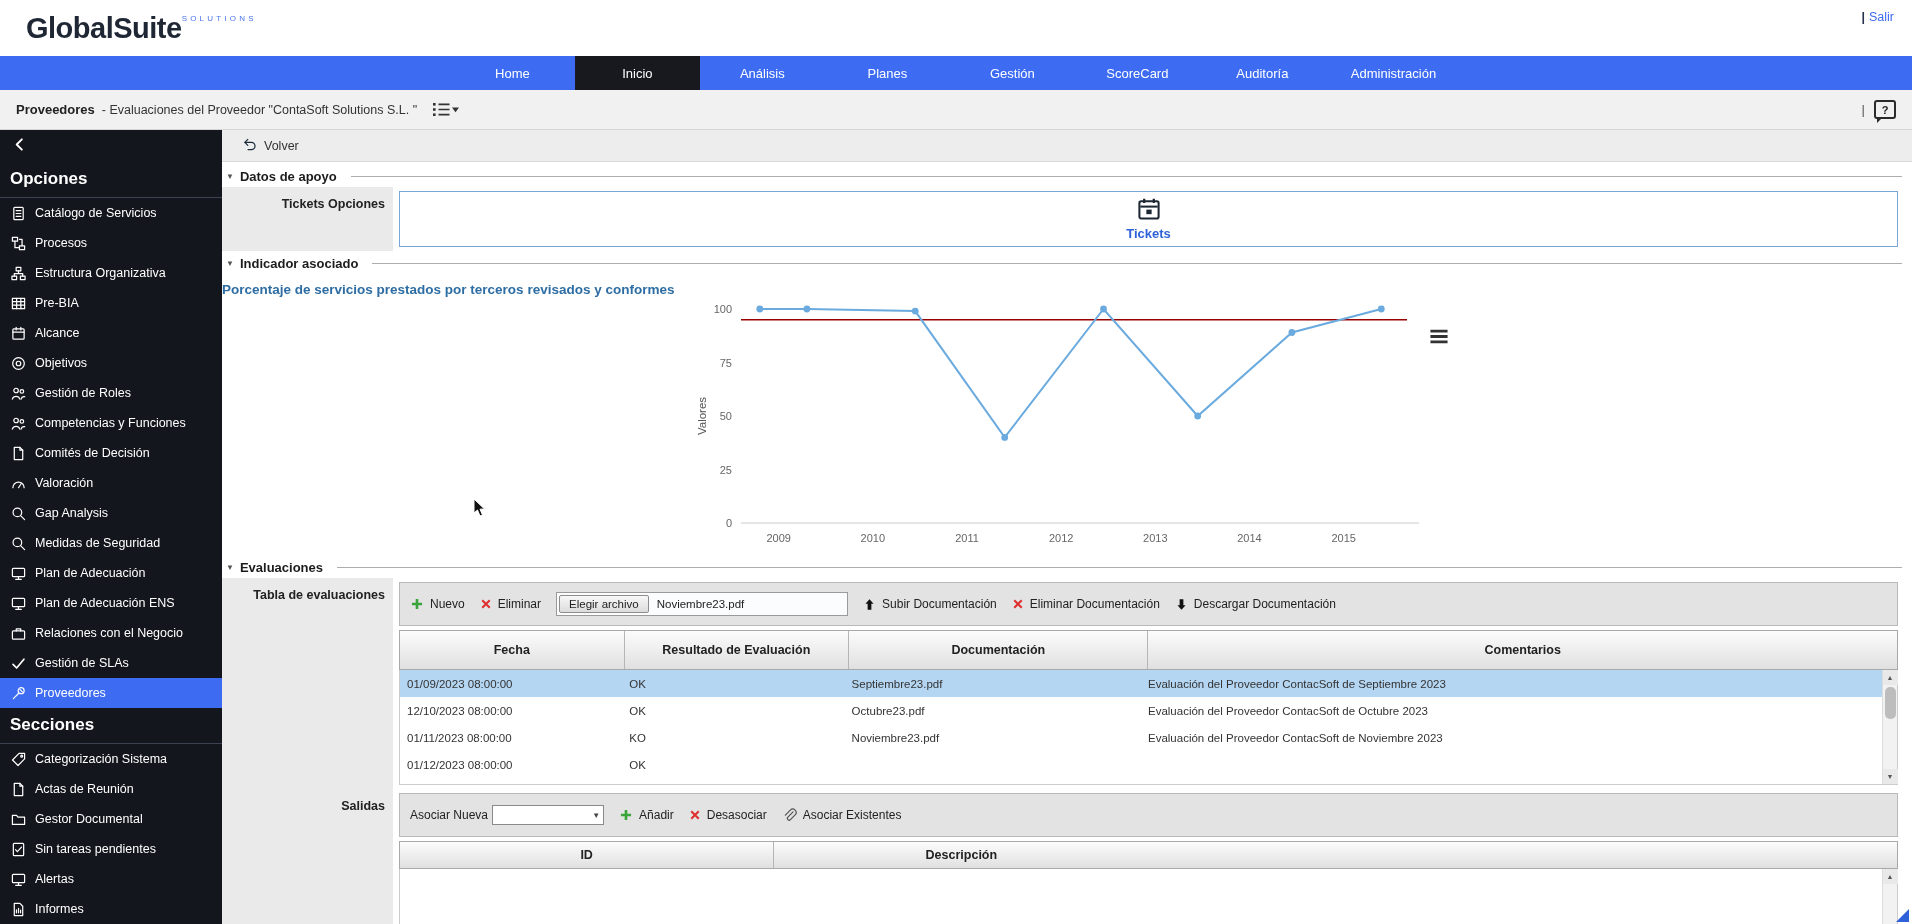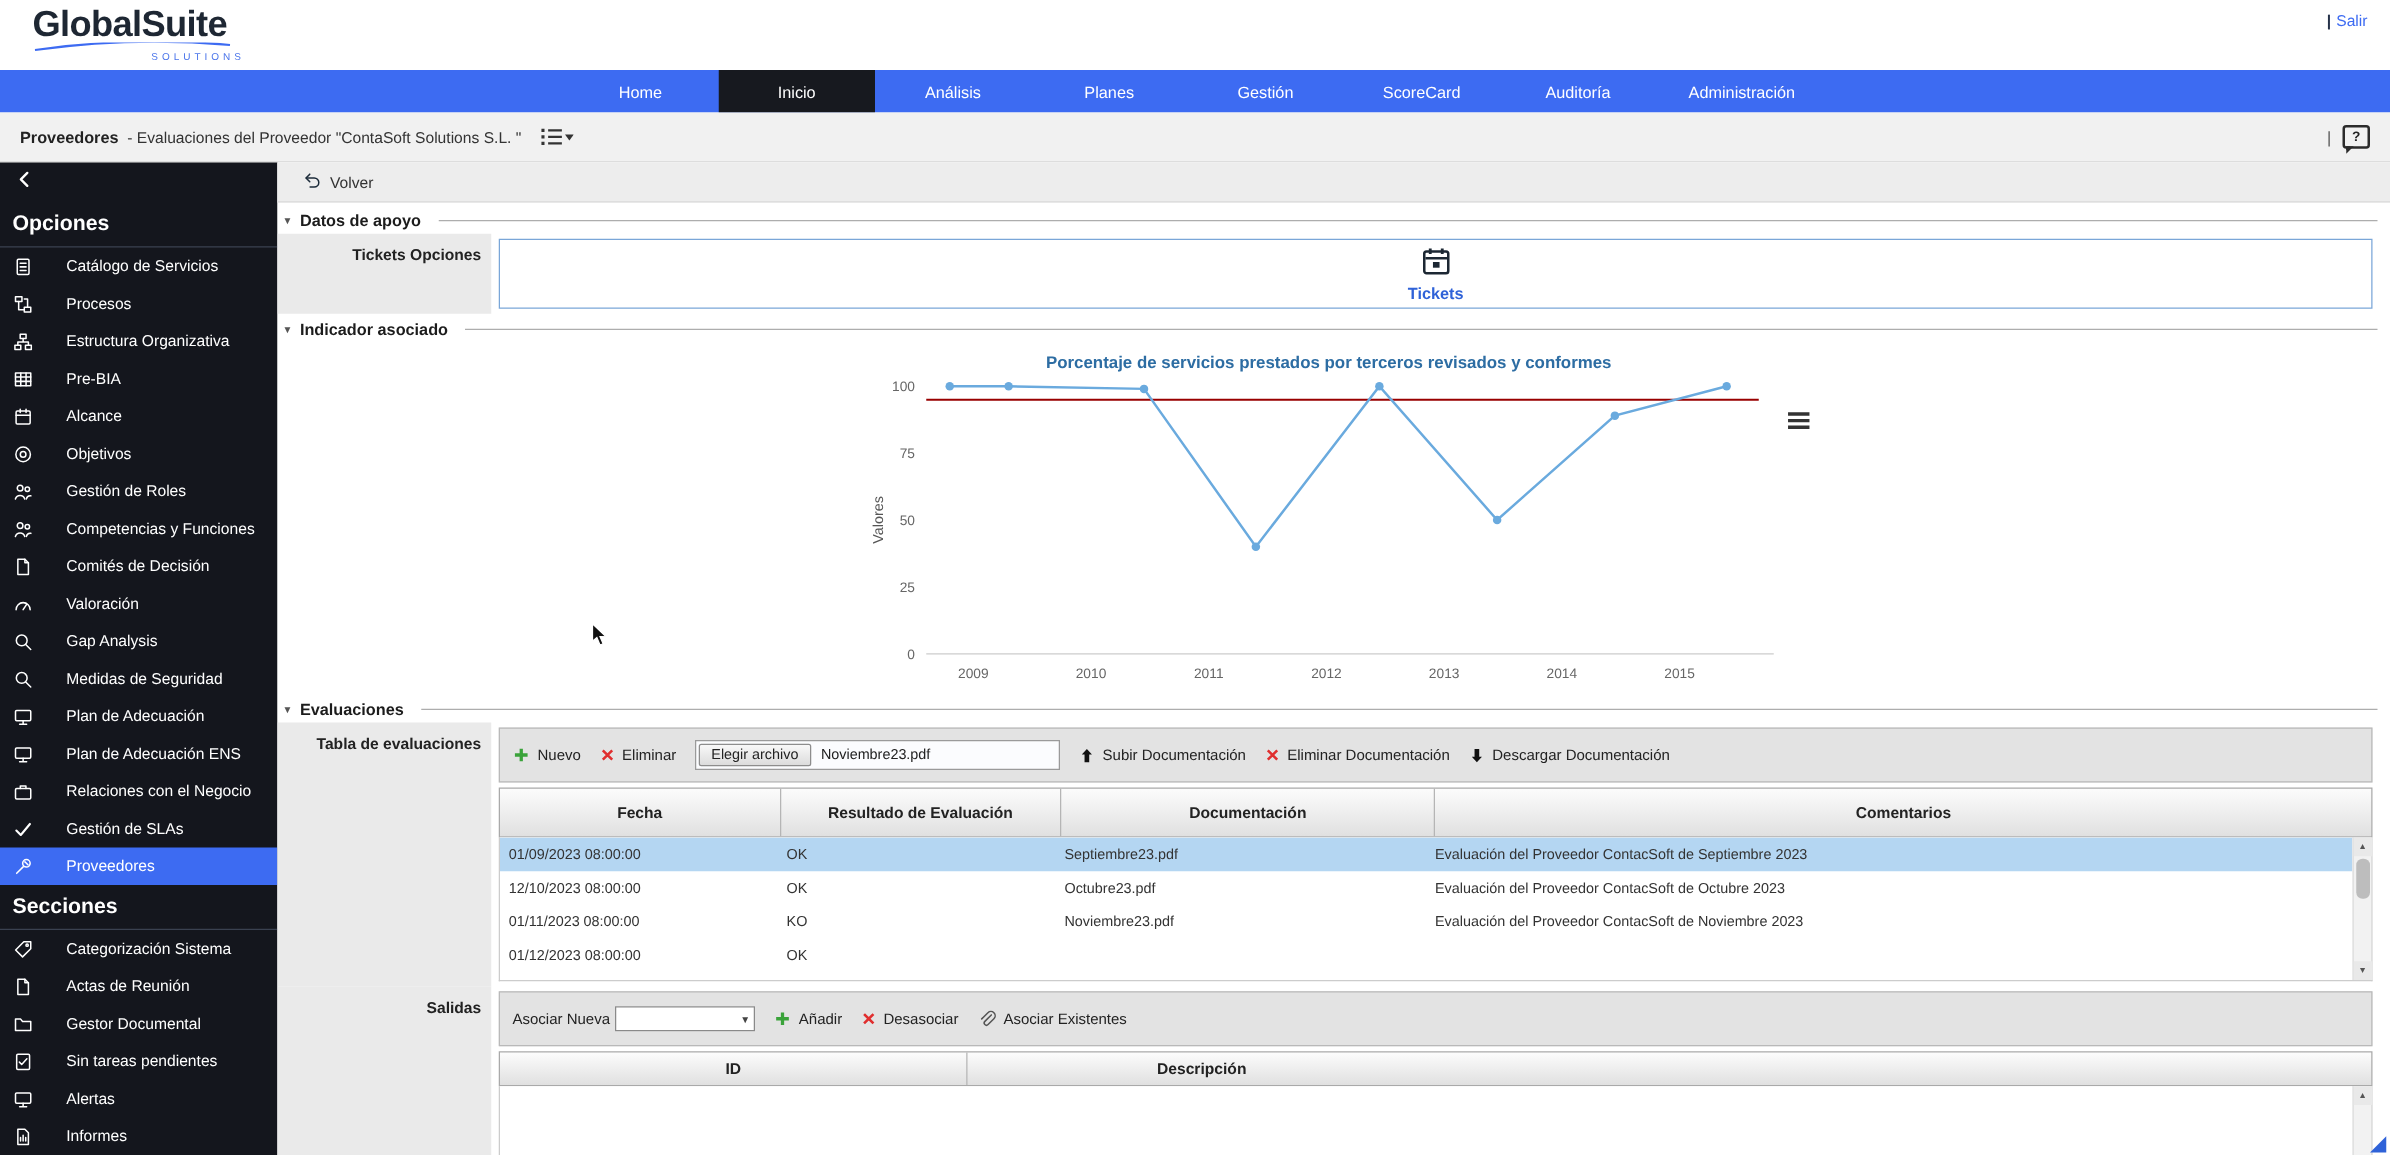--- a/index.html
+++ b/index.html
@@ -2,21 +2,21 @@
 <html style="--accent: #3d6bf2; --nav-active-bg: #17191f; --sidebar-bg: #14161d; --selected-row: #b4d6f2; --link-blue: #2f62d8; --chart-title: #2d6da3; --chart-line: #6aaade; --chart-threshold: #990000;"><head>
 <meta charset="utf-8">
 <style>
   *{margin:0;padding:0;box-sizing:border-box}
   :root{--accent:#3d6bf2;--nav-active-bg:#17191f;--sidebar-bg:#14161d;--selected-row:#b4d6f2;--link-blue:#2f62d8;--chart-title:#2d6da3;--chart-line:#6aaade;--chart-threshold:#990000}
   html,body{width:1912px;height:924px;overflow:hidden}
   body{font-family:"Liberation Sans",sans-serif;background:#fff;color:#222}
   .app{width:100%;height:100%;display:flex;flex-direction:column}
   
   .topbar{height:56px;background:#fff;display:flex;align-items:center;justify-content:space-between;padding:0 18px 0 26px;flex-shrink:0}
-  .logo{display:flex;flex-direction:column;line-height:1;cursor:pointer;width:170px}
+  .logo{display:flex;flex-direction:row;line-height:1;cursor:pointer;width:170px}
   .logo-main{font-size:29px;font-weight:bold;color:#1e2733;letter-spacing:-0.5px}
   .logo-swoosh{margin-top:-1px}
   .logo-sub{font-size:8px;color:#4a74ea;letter-spacing:3.2px;text-align:right;margin-top:1px}
   .logout{font-size:12.5px;color:var(--accent);cursor:pointer;align-self:flex-start;margin-top:10px}
   .logout-div{color:#26324a;margin-right:4px;font-weight:bold}
   
   .navbar{height:34px;background:var(--accent);display:flex;align-items:stretch;justify-content:center;color:#fff;flex-shrink:0}
   .nav-tabs{display:flex}
   .nav-tab{width:125px;display:flex;align-items:center;justify-content:center;font-size:13px;cursor:pointer;white-space:nowrap}
   .nav-tab.active{background:var(--nav-active-bg)}
@@ -30,41 +30,41 @@
   .bc-pipe{color:#555;font-size:13px}
   .help-bubble{width:22px;height:19px;border:2px solid #2b2b2b;border-radius:3px;display:flex;align-items:center;justify-content:center;position:relative;cursor:pointer;background:#f1f1f1}
   .help-q{font-size:11px;font-weight:bold;color:#222}
   .help-bubble:after{content:'';position:absolute;left:1px;bottom:-6px;border:3px solid transparent;border-top-color:#2b2b2b;border-left-color:#2b2b2b}
   
   .main-row{flex:1;display:flex;min-height:0}
   
   .sidebar{width:222px;background:var(--sidebar-bg);color:#fff;flex-shrink:0;overflow:hidden}
   .side-back{height:32px;display:flex;align-items:center;padding:0 12px;cursor:pointer}
   .side-header{font-size:17px;font-weight:bold;padding:7px 10px 8px;border-bottom:1px solid #3a4150}
-  .side-item{height:30px;display:flex;align-items:center;gap:27px;padding:0 11px;font-size:12.5px;cursor:pointer;white-space:nowrap}
+  .side-item{height:30px;display:flex;align-items:center;gap:9px;padding:0 11px;font-size:12.5px;cursor:pointer;white-space:nowrap}
   .side-item .icon{display:flex;width:15px;flex-shrink:0}
   .side-item.selected{background:var(--accent)}
   
   .content{flex:1;display:flex;flex-direction:column;min-width:0;background:#fff}
   .volver-bar{height:32px;background:#ededed;border-bottom:1px solid #d9d9d9;display:flex;align-items:center;padding:0 20px;flex-shrink:0}
   .volver-btn{display:flex;align-items:center;gap:7px;font-size:12.5px;color:#333;cursor:pointer}
   .page-body{flex:1;position:relative;padding:2px 8px 0 0;overflow:hidden}
   .sec-header{display:flex;align-items:center;margin:5px 0 3px 4px;gap:6px;cursor:pointer}
   .sec-caret{font-size:8px;color:#555;display:flex}
   .sec-title{font-weight:bold;font-size:13px;color:#1c1c1c;white-space:nowrap}
   .sec-line{flex:1;border-top:1px solid #adadad;margin-left:8px;margin-right:2px}
   .row-block{display:flex}
   .label-col{width:171px;background:#eaeaea;font-size:12.5px;font-weight:bold;color:#222;text-align:right;padding:10px 8px 0 4px;flex-shrink:0}
   .row-content{flex:1;padding:4px 6px;min-width:0}
   
   .tickets-box{height:56px;border:1px solid #7aa6d8;display:flex;flex-direction:column;align-items:center;justify-content:center;gap:1px;cursor:pointer;background:#fff}
   .tickets-label{color:var(--link-blue);font-weight:bold;font-size:13px}
   
   .chart-wrap{padding:2px 0 4px}
-  .chart-title{text-align:center;color:var(--chart-title);font-weight:bold;font-size:13.5px;margin:6px 0 2px}
+  .chart-title{color:var(--chart-title);font-weight:bold;font-size:13.5px;margin:6px 0 2px}
   .chart-area{position:relative;width:740px;margin:0 auto}
   .chart-area svg{font-family:"Liberation Sans",sans-serif;display:block}
   .chart-menu{position:absolute;right:-16px;top:30px;cursor:pointer}
   
   .toolbar{background:#e3e3e3;border:1px solid #b9b9b9;height:44px;display:flex;align-items:center;gap:15px;padding:16px 10px;font-size:12px;color:#222}
   .tbtn{display:flex;align-items:center;gap:6px;cursor:pointer;white-space:nowrap}
   .tbtn .icon{display:flex}
   .file-box{display:flex;align-items:center;border:1px solid #9a9a9a;background:#fbfcfe;padding:2px;min-width:292px}
   .file-btn{font-family:inherit;font-size:11.5px;border:1px solid #8d8d8d;background:linear-gradient(#f8f8f8,#dcdcdc);padding:2px 9px;border-radius:2px;cursor:pointer;color:#222}
   .file-name{font-size:11.5px;padding:0 8px;color:#222;white-space:nowrap}

